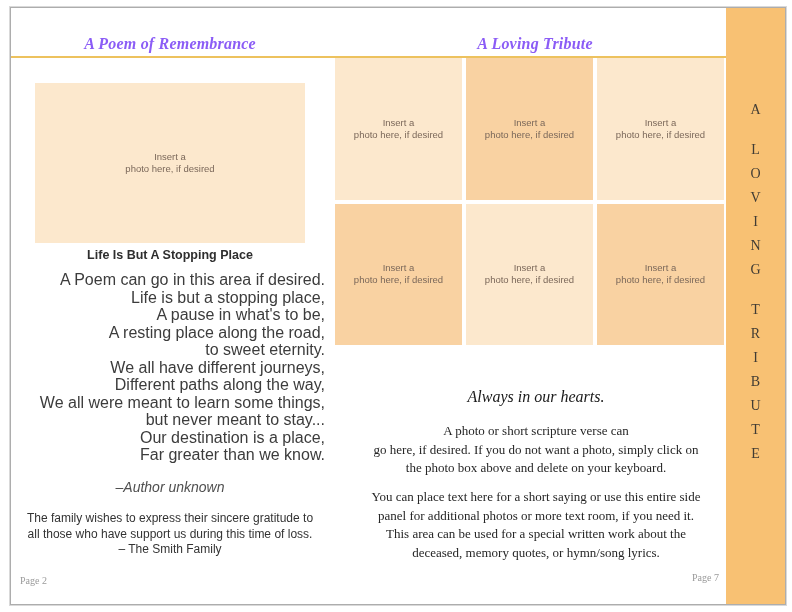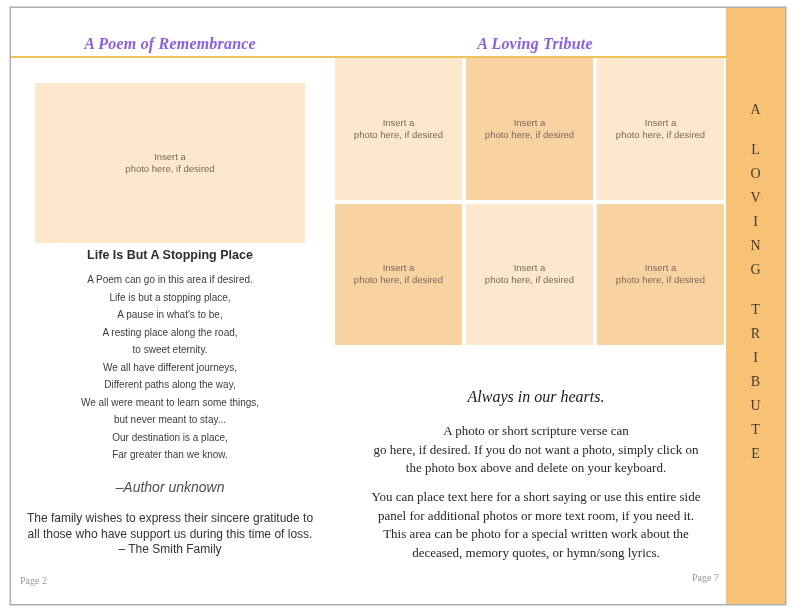--- a/index.html
+++ b/index.html
@@ -38,21 +38,21 @@
   .left-title{left:14px;width:290px;}
   .photo-box{
     position:absolute;left:24px;top:75px;width:270px;height:160px;
     display:flex;align-items:center;justify-content:center;cursor:pointer;
   }
   .poem-wrap{
     position:absolute;left:4px;top:240px;width:310px;text-align:center;
     font-family:"Liberation Sans", sans-serif;color:#3c3c3c;
   }
   .poem-title{font-size:12.5px;font-weight:bold;color:#2e2e2e;margin-bottom:9px;}
-  .poem-line{font-size:10px;line-height:17.5px;}
+  .poem-line{font-size:16px;line-height:17.5px;text-align:right;}
   .author-line{
     position:absolute;left:4px;top:471px;width:310px;text-align:center;
     font-family:"Liberation Sans", sans-serif;font-style:italic;
     font-size:14px;color:#4f4f4f;
   }
   .family-wrap{
     position:absolute;left:4px;top:503px;width:310px;text-align:center;
     font-family:"Liberation Sans", sans-serif;font-size:12px;
     line-height:15.5px;color:#333333;
   }
@@ -179,21 +179,21 @@
 
   <div class="right-para para1">
     <div>A photo or short scripture verse can</div>
     <div>go here, if desired. If you do not want a photo, simply click on</div>
     <div>the photo box above and delete on your keyboard.</div>
   </div>
 
   <div class="right-para para2">
     <div>You can place text here for a short saying or use this entire side</div>
     <div>panel for additional photos or more text room, if you need it.</div>
-    <div>This area can be photo for a special written work about the</div>
+    <div>This area can be used for a special written work about the</div>
     <div>deceased, memory quotes, or hymn/song lyrics.</div>
   </div>
 
   <div class="pagenum pagenum-right">Page 7</div>
 
   <div class="side-banner">
     <span class="side-letter">A</span>
     <span class="side-letter word-gap">L</span>
     <span class="side-letter">O</span>
     <span class="side-letter">V</span>

